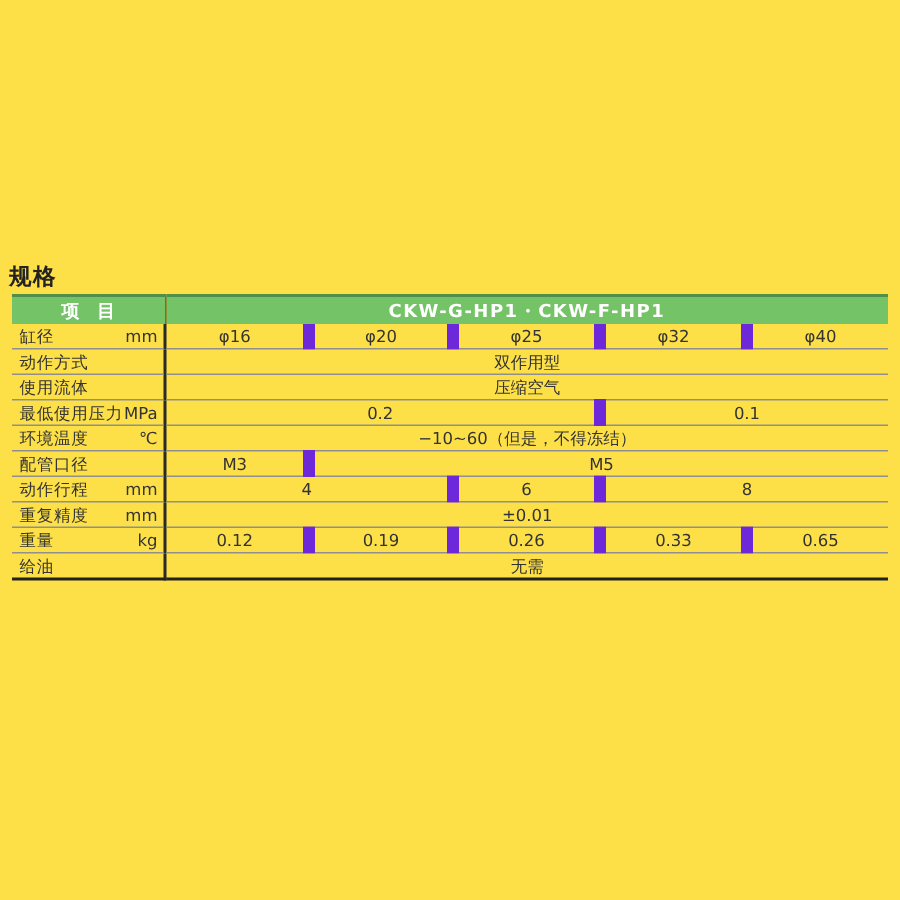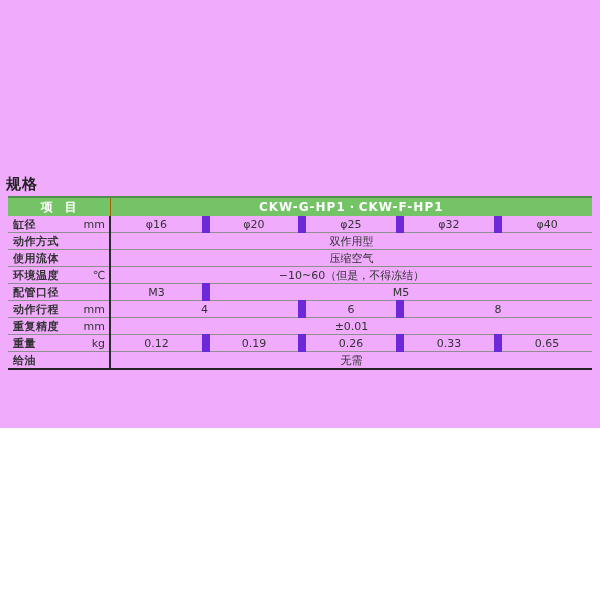--- a/index.html
+++ b/index.html
@@ -3,22 +3,22 @@
 <meta charset="utf-8">
 <style>
   html, body {
     margin: 0;
     padding: 0;
     background: #ffffff;
   }
   .canvas {
     position: relative;
     width: 600px;
-    height: 428px;
-    background: #f0abfc;
+    height: 600px;
+    background: #fde047;
     font-family: "DejaVu Sans", sans-serif;
     overflow: hidden;
   }
   .title {
     position: absolute;
     left: 6px;
     top: 175px;
     margin: 0;
     font-size: 15px;
     font-weight: bold;
@@ -64,21 +64,21 @@
   td.item-cell {
     border-right: 2px solid #2a2a2a;
     text-align: left;
   }
   td.item-cell .item-inner {
     display: flex;
     justify-content: space-between;
     align-items: center;
     padding: 0 4px 0 5px;
   }
-  td.item-cell .lbl { letter-spacing: 0.5px; font-weight: bold; }
+  td.item-cell .lbl { letter-spacing: 0.5px; }
   td.item-cell .unit { }
   td.val-cell {
     text-align: center;
     border-right: 8px solid #6d28d9;
   }
   td.val-cell:last-child {
     border-right: none;
   }
   tbody tr:last-child td {
     border-bottom: 2px solid #222222;
@@ -134,20 +134,30 @@
             <div class="item-inner">
               <span class="lbl">使用流体</span>
               <span class="unit"></span>
             </div>
           </td>
           <td class="val-cell" colspan="5">压缩空气</td>
         </tr>
         <tr>
           <td class="item-cell">
             <div class="item-inner">
+              <span class="lbl">最低使用压力</span>
+              <span class="unit">MPa</span>
+            </div>
+          </td>
+          <td class="val-cell" colspan="3">0.2</td>
+          <td class="val-cell" colspan="2">0.1</td>
+        </tr>
+        <tr>
+          <td class="item-cell">
+            <div class="item-inner">
               <span class="lbl">环境温度</span>
               <span class="unit">℃</span>
             </div>
           </td>
           <td class="val-cell" colspan="5">−10~60（但是，不得冻结）</td>
         </tr>
         <tr>
           <td class="item-cell">
             <div class="item-inner">
               <span class="lbl">配管口径</span>

